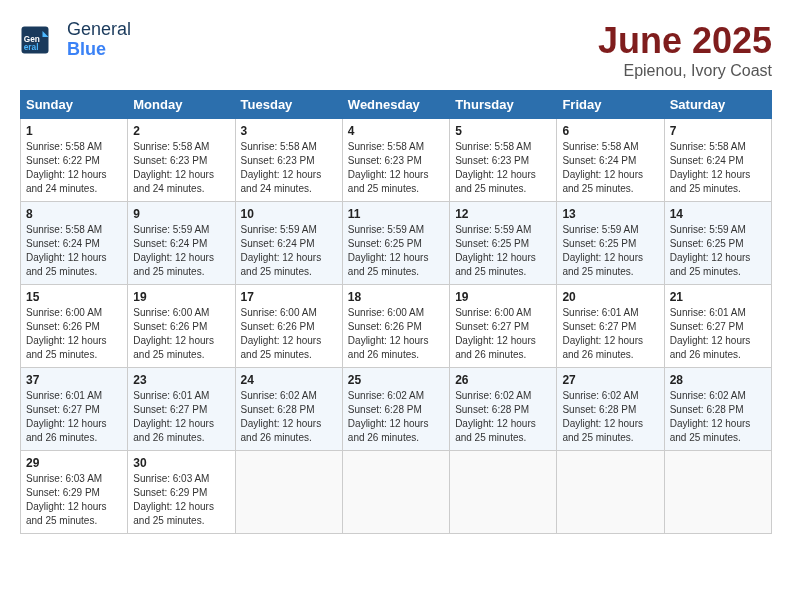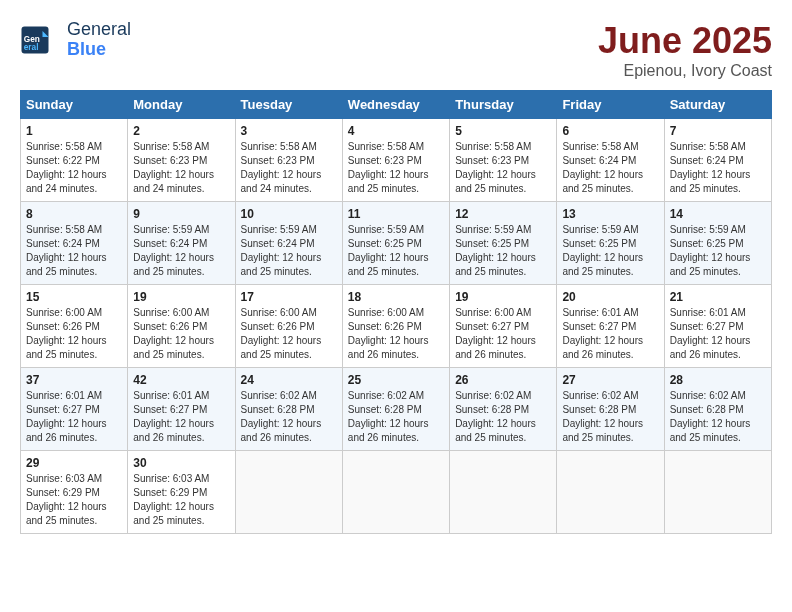--- a/index.html
+++ b/index.html
@@ -292,21 +292,21 @@
       <tr>
         <td>
         <span class="day-num">37</span>
         <div class="day-info">
           <span>Sunrise: 6:01 AM</span><br>
           <span>Sunset: 6:27 PM</span><br>
           <span>Daylight: 12 hours and 26 minutes.</span>
         </div>
       </td>
         <td>
-        <span class="day-num">42</span>
+        <span class="day-num">23</span>
         <div class="day-info">
           <span>Sunrise: 6:01 AM</span><br>
           <span>Sunset: 6:27 PM</span><br>
           <span>Daylight: 12 hours and 26 minutes.</span>
         </div>
       </td>
         <td>
         <span class="day-num">24</span>
         <div class="day-info">
           <span>Sunrise: 6:02 AM</span><br>

